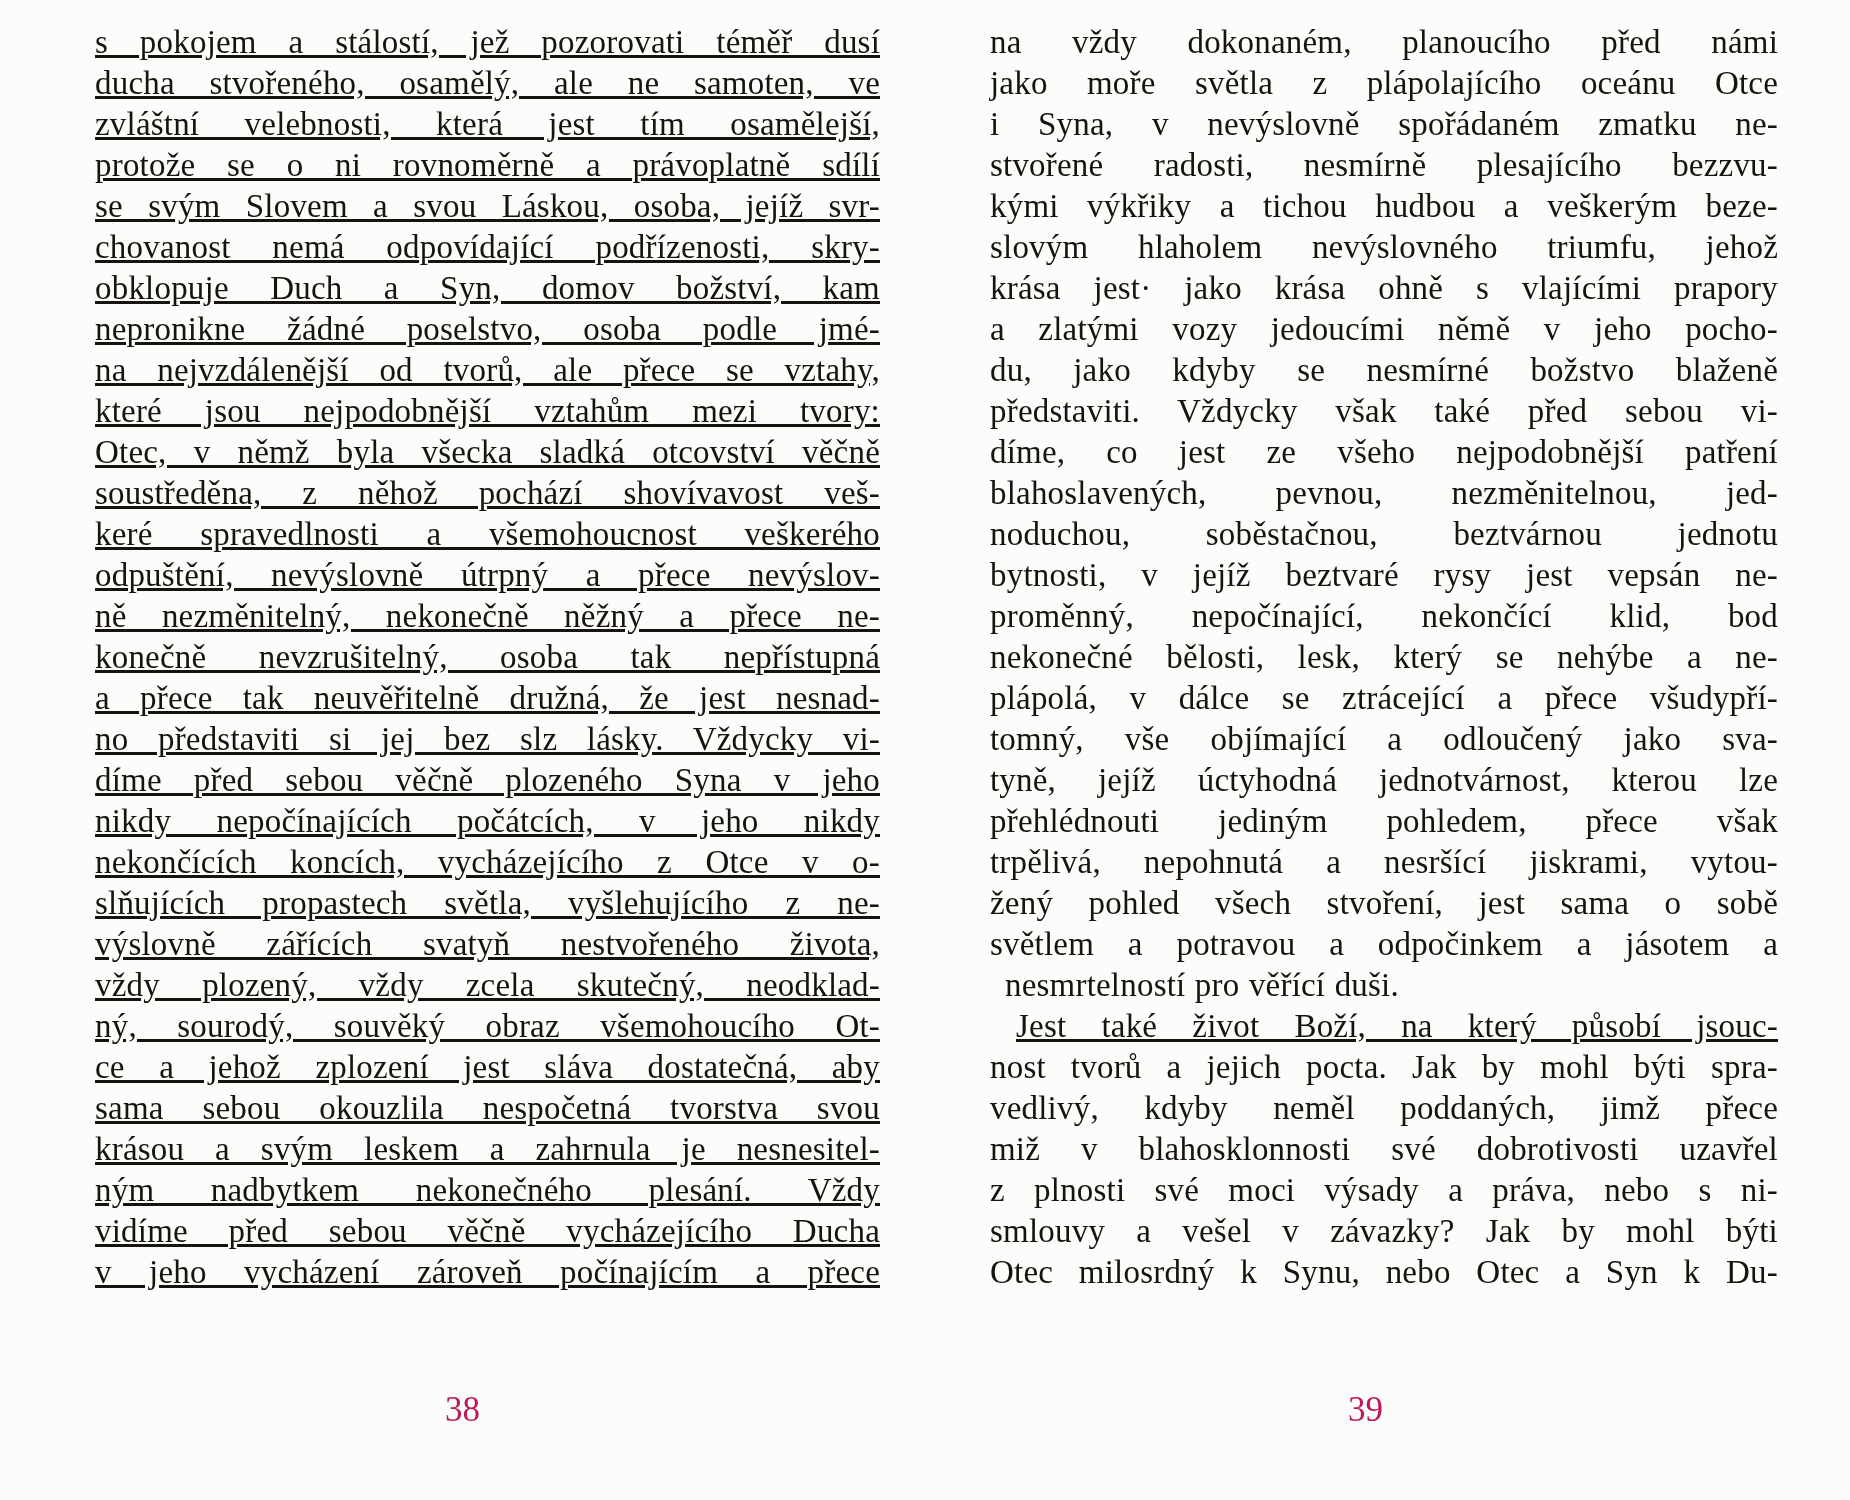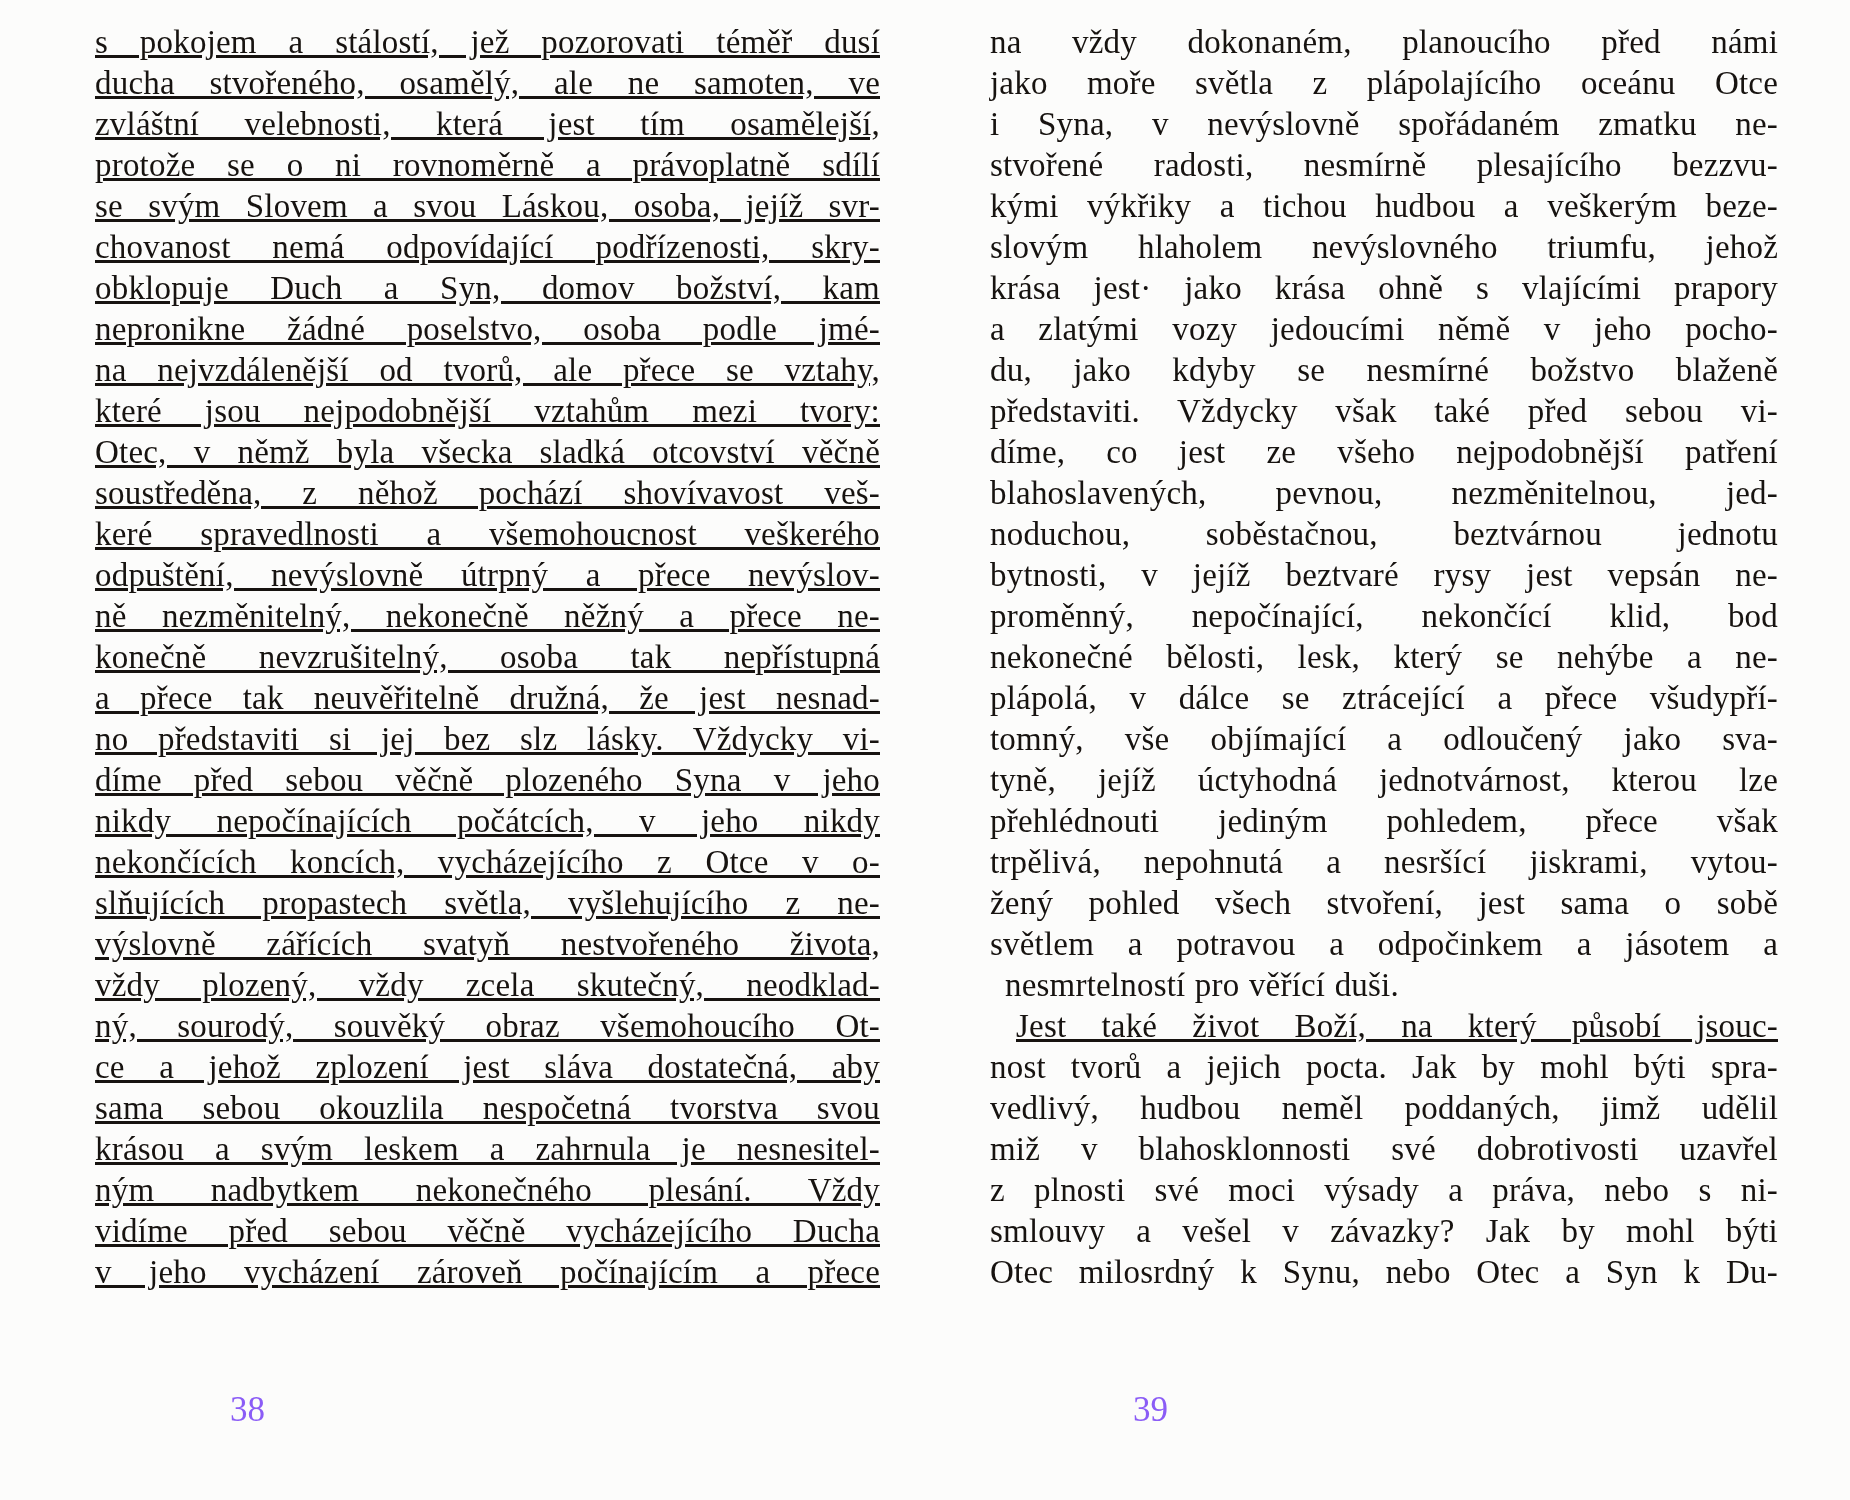--- a/index.html
+++ b/index.html
@@ -30,25 +30,25 @@
     letter-spacing: 0.2px;
     word-spacing: 1px;
     white-space: nowrap;
   }
   .line.flush { text-align-last: left; margin-left: 15px; }
   .line.indent { text-indent: 26px; text-decoration: underline; }
   .page-number {
     position: absolute;
     top: 1390px;
     width: 250px;
-    text-align: left;
+    text-align: right;
     font-family: "Liberation Serif", "DejaVu Serif", serif;
     font-size: 35px;
     line-height: 40px;
-    color: #8b5cf6;
+    color: #be185d;
   }
   .pn-left  { left: 230px; }
   .pn-right { left: 1133px; }
 </style>
 </head>
 <body>
 
 <div class="scan">
 
   <div class="column col-left">
@@ -105,21 +105,21 @@
       <div class="line">plápolá, v dálce se ztrácející a přece všudypří-</div>
       <div class="line">tomný, vše objímající a odloučený jako sva-</div>
       <div class="line">tyně, jejíž úctyhodná jednotvárnost, kterou lze</div>
       <div class="line">přehlédnouti jediným pohledem, přece však</div>
       <div class="line">trpělivá, nepohnutá a nesršící jiskrami, vytou-</div>
       <div class="line">žený pohled všech stvoření, jest sama o sobě</div>
       <div class="line">světlem a potravou a odpočinkem a jásotem a</div>
       <div class="line flush">nesmrtelností pro věřící duši.</div>
       <div class="line indent">Jest také život Boží, na který působí jsouc-</div>
       <div class="line">nost tvorů a jejich pocta. Jak by mohl býti spra-</div>
-      <div class="line">vedlivý, hudbou neměl poddaných, jimž udělil</div>
+      <div class="line">vedlivý, kdyby neměl poddaných, jimž přece</div>
       <div class="line">miž v blahosklonnosti své dobrotivosti uzavřel</div>
       <div class="line">z plnosti své moci výsady a práva, nebo s ni-</div>
       <div class="line">smlouvy a vešel v závazky? Jak by mohl býti</div>
       <div class="line">Otec milosrdný k Synu, nebo Otec a Syn k Du-</div>
     </div>
 
   <div class="page-number pn-left">38</div>
 
   <div class="page-number pn-right">39</div>
 

